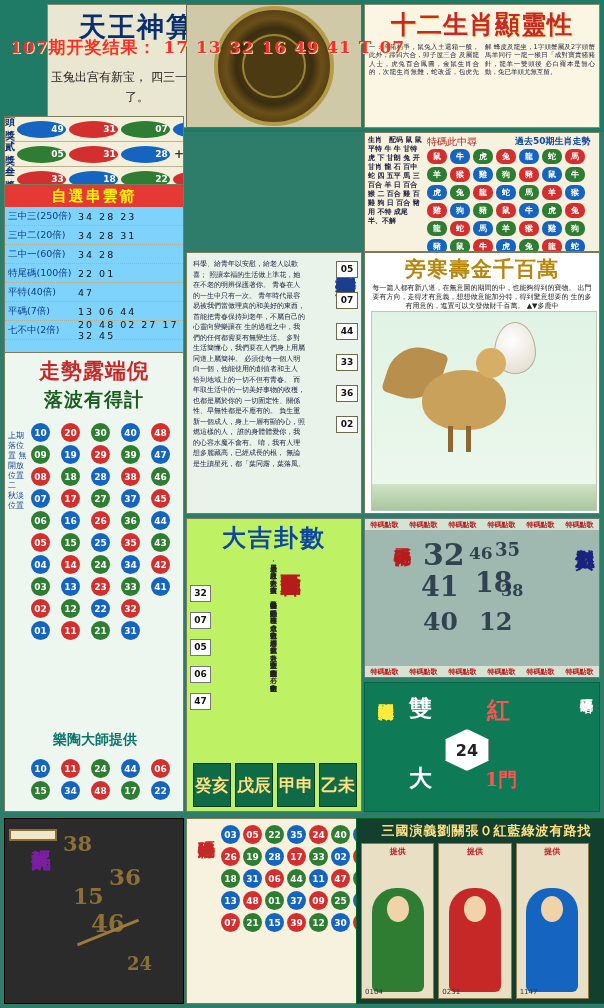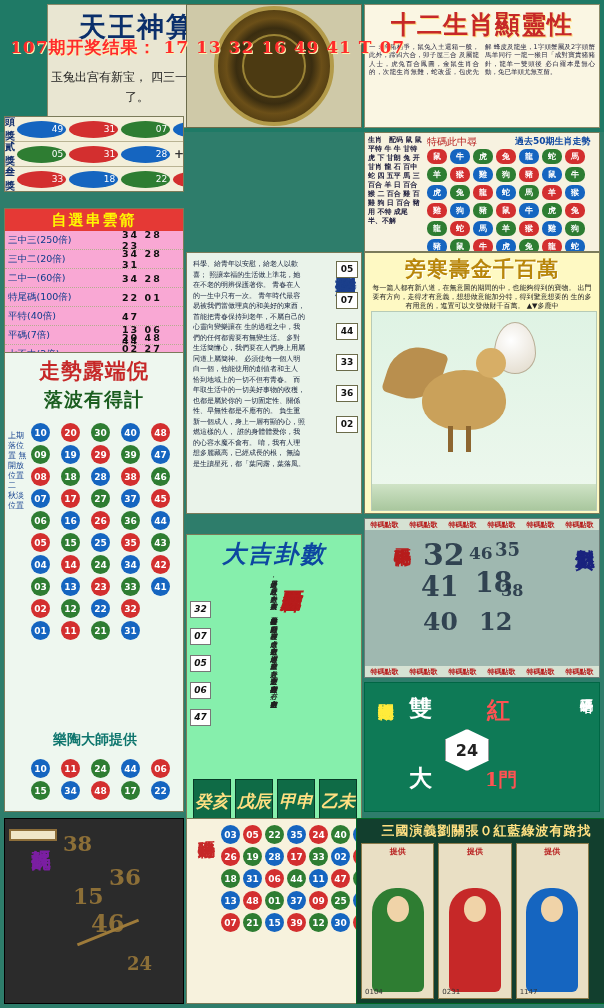--- a/index.html
+++ b/index.html
@@ -30,32 +30,32 @@
   #title-body{font-size:6.5px;line-height:8.4px;color:#20203a;padding:2px 4px;column-count:2;column-gap:6px;text-align:justify;}
   #result-banner{position:absolute;left:10px;top:36px;width:430px;font-family:"DejaVu Serif",serif;font-weight:bold;font-size:17px;color:#ff2b2b;
      text-shadow:1px 1px 0 #fff3b0;letter-spacing:1px;z-index:8;}
 
   
   #nums-box{left:4px;top:116px;width:180px;height:76px;background:#f3efda;border:1px solid #7b7b5a;}
   .nrow{display:flex;align-items:center;height:24px;border-bottom:1px solid #b9b393;}
   .nrow:last-child{border-bottom:none;}
   .nlabel{width:26px;text-align:center;font-size:10px;color:#12306e;font-weight:bold;}
   .balls{display:flex;gap:3px;align-items:center;padding-left:2px;}
-  .ball{width:17px;height:17px;border-radius:50%;color:#fff;font-size:9px;display:flex;align-items:center;justify-content:center;font-weight:normal;padding-left:32px;}
+  .ball{width:17px;height:17px;border-radius:50%;color:#fff;font-size:9px;display:flex;align-items:center;justify-content:center;font-weight:bold;padding-left:32px;}
   .b-red{background:#d32f2f;}
   .b-blue{background:#1565c0;}
   .b-green{background:#2e7d32;}
   .plus{font-size:12px;color:#333;font-weight:bold;padding:0 1px;}
 
   
-  #pick-box{left:4px;top:208px;width:180px;height:192px;background:#f9a8d4;border:1px solid #7b7b5a;}
+  #pick-box{left:4px;top:184px;width:180px;height:192px;background:#7dd3fc;border:1px solid #7b7b5a;}
   #pick-head{height:22px;background:#e53935;color:#fff800;font-weight:bold;font-size:15px;text-align:center;line-height:22px;font-family:"DejaVu Serif",serif;letter-spacing:2px;}
   .prow{display:flex;height:18px;font-size:9.5px;color:#111;border-bottom:1px dotted #b5af8f;align-items:center;}
   .plabel{width:70px;padding-left:3px;color:#0d3b8c;}
-  .pval{flex:1;letter-spacing:2px;font-weight:bold;color:#111;margin-left:44px;}
+  .pval{flex:1;letter-spacing:2px;font-weight:normal;color:#111;}
 
   
   #trend-box{left:4px;top:352px;width:180px;height:460px;background:#eef7ef;border:1px solid #7b7b5a;}
   #trend-t1{font-family:"DejaVu Serif",serif;font-weight:bold;font-size:21px;color:#c62828;text-align:center;margin-top:4px;letter-spacing:1px;}
   #trend-t2{font-family:"DejaVu Serif",serif;font-weight:bold;font-size:19px;color:#1b5e20;text-align:center;margin-top:2px;letter-spacing:1px;}
   #grid-wrap{position:absolute;left:26px;top:70px;width:148px;}
   .grow{display:flex;gap:11px;margin-bottom:3px;}
   .gcell{width:19px;height:19px;border-radius:50%;font-size:9px;color:#fff;display:flex;align-items:center;justify-content:center;font-weight:bold;}
   .gempty{width:19px;height:19px;}
   #provider{position:absolute;left:0;top:0;width:180px;text-align:center;font-family:"DejaVu Serif",serif;font-size:14px;color:#0f766e;font-weight:bold;}
@@ -67,21 +67,21 @@
   #fuji-scrawl{position:absolute;left:52px;top:4px;width:124px;height:178px;color:#9e7b3a;font-family:"DejaVu Serif",serif;}
   .scr{position:absolute;font-weight:bold;opacity:.85;}
 
   
   #quote-box{left:186px;top:252px;width:176px;height:262px;background:#eaf3ea;border:1px solid #7b7b5a;}
   #quote-title{position:absolute;right:4px;top:6px;font-family:"DejaVu Serif",serif;font-size:21px;font-weight:bold;color:#1b3f8b;line-height:22px;}
   #quote-body{position:absolute;left:6px;top:6px;width:114px;font-size:7px;line-height:10.5px;color:#15203a;}
   .codebox{width:20px;height:15px;background:#fff;border:1px solid #6b6b4a;font-size:9px;text-align:center;line-height:15px;color:#111;margin-bottom:14px;font-weight:bold;}
 
   
-  #gua-box{left:186px;top:534px;width:176px;height:294px;background:#86efac;border:1px solid #7b7b5a;font-style:italic;}
+  #gua-box{left:186px;top:518px;width:176px;height:294px;background:#bef264;border:1px solid #7b7b5a;}
   #gua-title{text-align:center;font-family:"DejaVu Serif",serif;font-size:24px;font-weight:bold;color:#0d47a1;margin-top:3px;letter-spacing:2px;}
   #gua-main{position:absolute;left:92px;top:40px;font-family:"DejaVu Serif",serif;font-size:20px;font-weight:bold;color:#b71c1c;line-height:24px;writing-mode:vertical-rl;text-orientation:upright;height:210px;}
   #gua-text{position:absolute;left:24px;top:40px;width:66px;height:200px;font-size:7px;line-height:9px;color:#222;writing-mode:vertical-rl;text-orientation:upright;}
   #gua-codes{position:absolute;left:3px;top:66px;}
   .gcode{width:19px;height:15px;background:#fff;border:1px solid #777;font-size:9px;text-align:center;line-height:15px;margin-bottom:10px;color:#111;font-weight:bold;}
   #gua-bottom{position:absolute;left:6px;bottom:4px;width:164px;height:44px;display:flex;gap:4px;}
   .gua-card{flex:1;background:#0f6b46;color:#ffe082;font-family:"DejaVu Serif",serif;font-size:17px;font-weight:bold;display:flex;align-items:center;justify-content:center;border:1px solid #083b27;}
 
   
   #track-box{left:186px;top:818px;width:176px;height:186px;background:#f7f2dd;border:1px solid #7b7b5a;}
@@ -92,21 +92,21 @@
 
   
   #zodiac-box{left:364px;top:132px;width:236px;height:120px;background:#f7f2e0;border:1px solid #7b7b5a;}
   #zodiac-left{position:absolute;left:3px;top:3px;width:56px;font-size:7px;line-height:9px;color:#1a1a3a;font-weight:bold;}
   #zodiac-head{position:absolute;left:62px;top:2px;font-size:10px;color:#b71c1c;font-weight:normal;}
   #zodiac-head2{position:absolute;left:150px;top:2px;font-size:9px;color:#0d47a1;font-weight:bold;}
   #zodiac-dots{position:absolute;left:62px;top:16px;width:170px;}
   .zrow{display:flex;gap:3px;margin-bottom:3px;}
   .zdot{width:20px;height:15px;border-radius:7px;font-size:8px;color:#fff;display:flex;align-items:center;justify-content:center;font-weight:bold;}
 
-  #gold-box{left:364px;top:252px;width:236px;height:262px;background:#fef9c3;border:1px solid #7b7b5a;}
+  #gold-box{left:364px;top:252px;width:236px;height:262px;background:#ffffff;border:1px solid #7b7b5a;}
   #gold-title{text-align:center;font-family:"DejaVu Serif",serif;font-size:21px;font-weight:bold;color:#b8860b;margin-top:2px;letter-spacing:1px;
      text-shadow:1px 1px 0 #fff;}
   #gold-sub{font-size:7px;line-height:9px;color:#222;padding:1px 6px;text-align:center;}
   #gold-pic{position:absolute;left:6px;top:58px;width:224px;height:198px;background:linear-gradient(#dff3e4,#eef8ee);border:1px solid #b7cbb7;}
   .egg{position:absolute;left:122px;top:10px;width:40px;height:50px;border-radius:50% 50% 50% 50%/60% 60% 40% 40%;background:radial-gradient(circle at 40% 35%,#fff,#e0d8c8);border:1px solid #b9ae96;}
   .roo-body{position:absolute;left:50px;top:58px;width:84px;height:60px;border-radius:50% 50% 45% 45%;background:#caa15a;}
   .roo-head{position:absolute;left:104px;top:36px;width:30px;height:30px;border-radius:50%;background:#d7ae66;}
   .roo-tail{position:absolute;left:16px;top:34px;width:54px;height:54px;border-radius:60% 10% 60% 10%;background:#b98f4e;transform:rotate(18deg);}
   .roo-leg{position:absolute;background:#8d6630;width:5px;height:26px;}
   .grass{position:absolute;bottom:0;left:0;width:100%;height:26px;background:linear-gradient(#cfe3c6,#a9c79e);}

